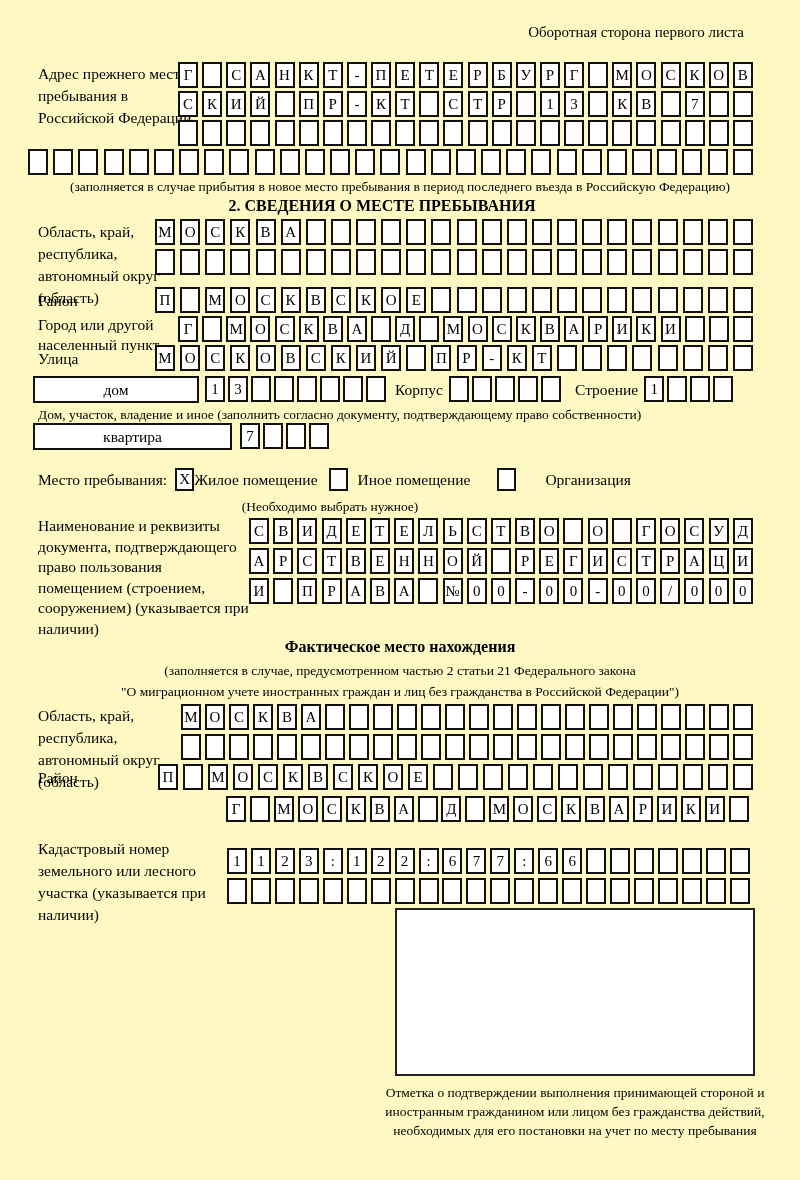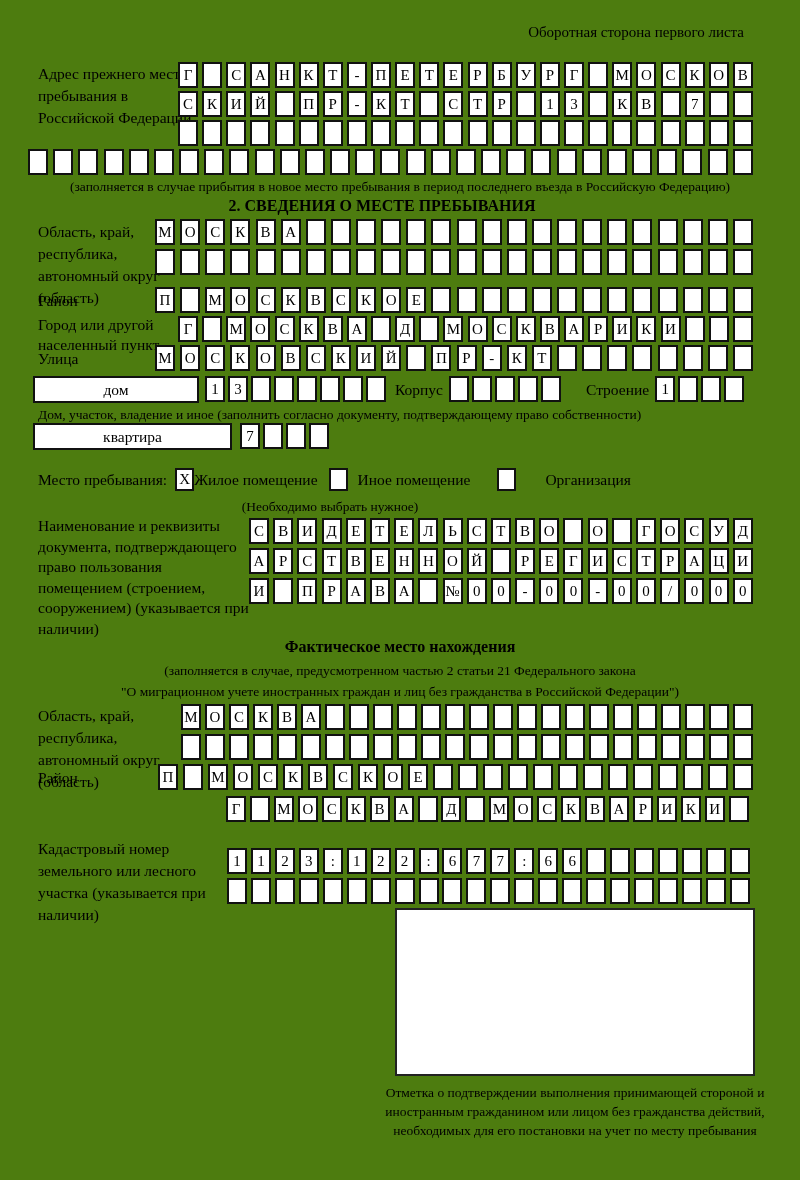--- a/index.html
+++ b/index.html
@@ -1,17 +1,17 @@
 <!DOCTYPE html>
 <html><head>
 <meta charset="utf-8">
 <style>
   html,body { margin:0; padding:0; background:#fff; }
   #page {
-    position:relative; width:800px; height:1180px; background:#4d7c0f;
+    position:relative; width:800px; height:1180px; background:#fef9c3;
     font-family:"Liberation Serif", serif; color:#000; overflow:hidden;
   }
   .abs { position:absolute; }
   .lbl-left { font-size:15.5px; line-height:1.42; }
   .small-note { font-size:13.5px; }
   .bold-title { font-size:16px; font-weight:bold; }
   .center { text-align:center; }
   
   .cellrow { position:absolute; display:flex; justify-content:space-between; height:27px; }
   .cellgroup { display:flex; gap:3px; height:27px; }
@@ -308,21 +308,21 @@
         <div class="cell"></div>
       </div>
     <div class="inline-label" style="margin-left:9px;">Корпус</div>
     <div class="cellgroup" style="margin-left:6px;">
         <div class="cell"></div>
         <div class="cell"></div>
         <div class="cell"></div>
         <div class="cell"></div>
         <div class="cell"></div>
       </div>
-    <div class="inline-label" style="margin-left:25px;">Строение</div>
+    <div class="inline-label" style="margin-left:14px;">Строение</div>
     <div class="cellgroup" style="margin-left:6px;">
         <div class="cell">1</div>
         <div class="cell"></div>
         <div class="cell"></div>
         <div class="cell"></div>
       </div>
   </div>
   <div class="abs small-note" style="left:38px; top:407px;">Дом, участок, владение и иное (заполнить согласно документу, подтверждающему право собственности)</div>
 
   <div class="hrow" style="left:33px; top:423px;">

